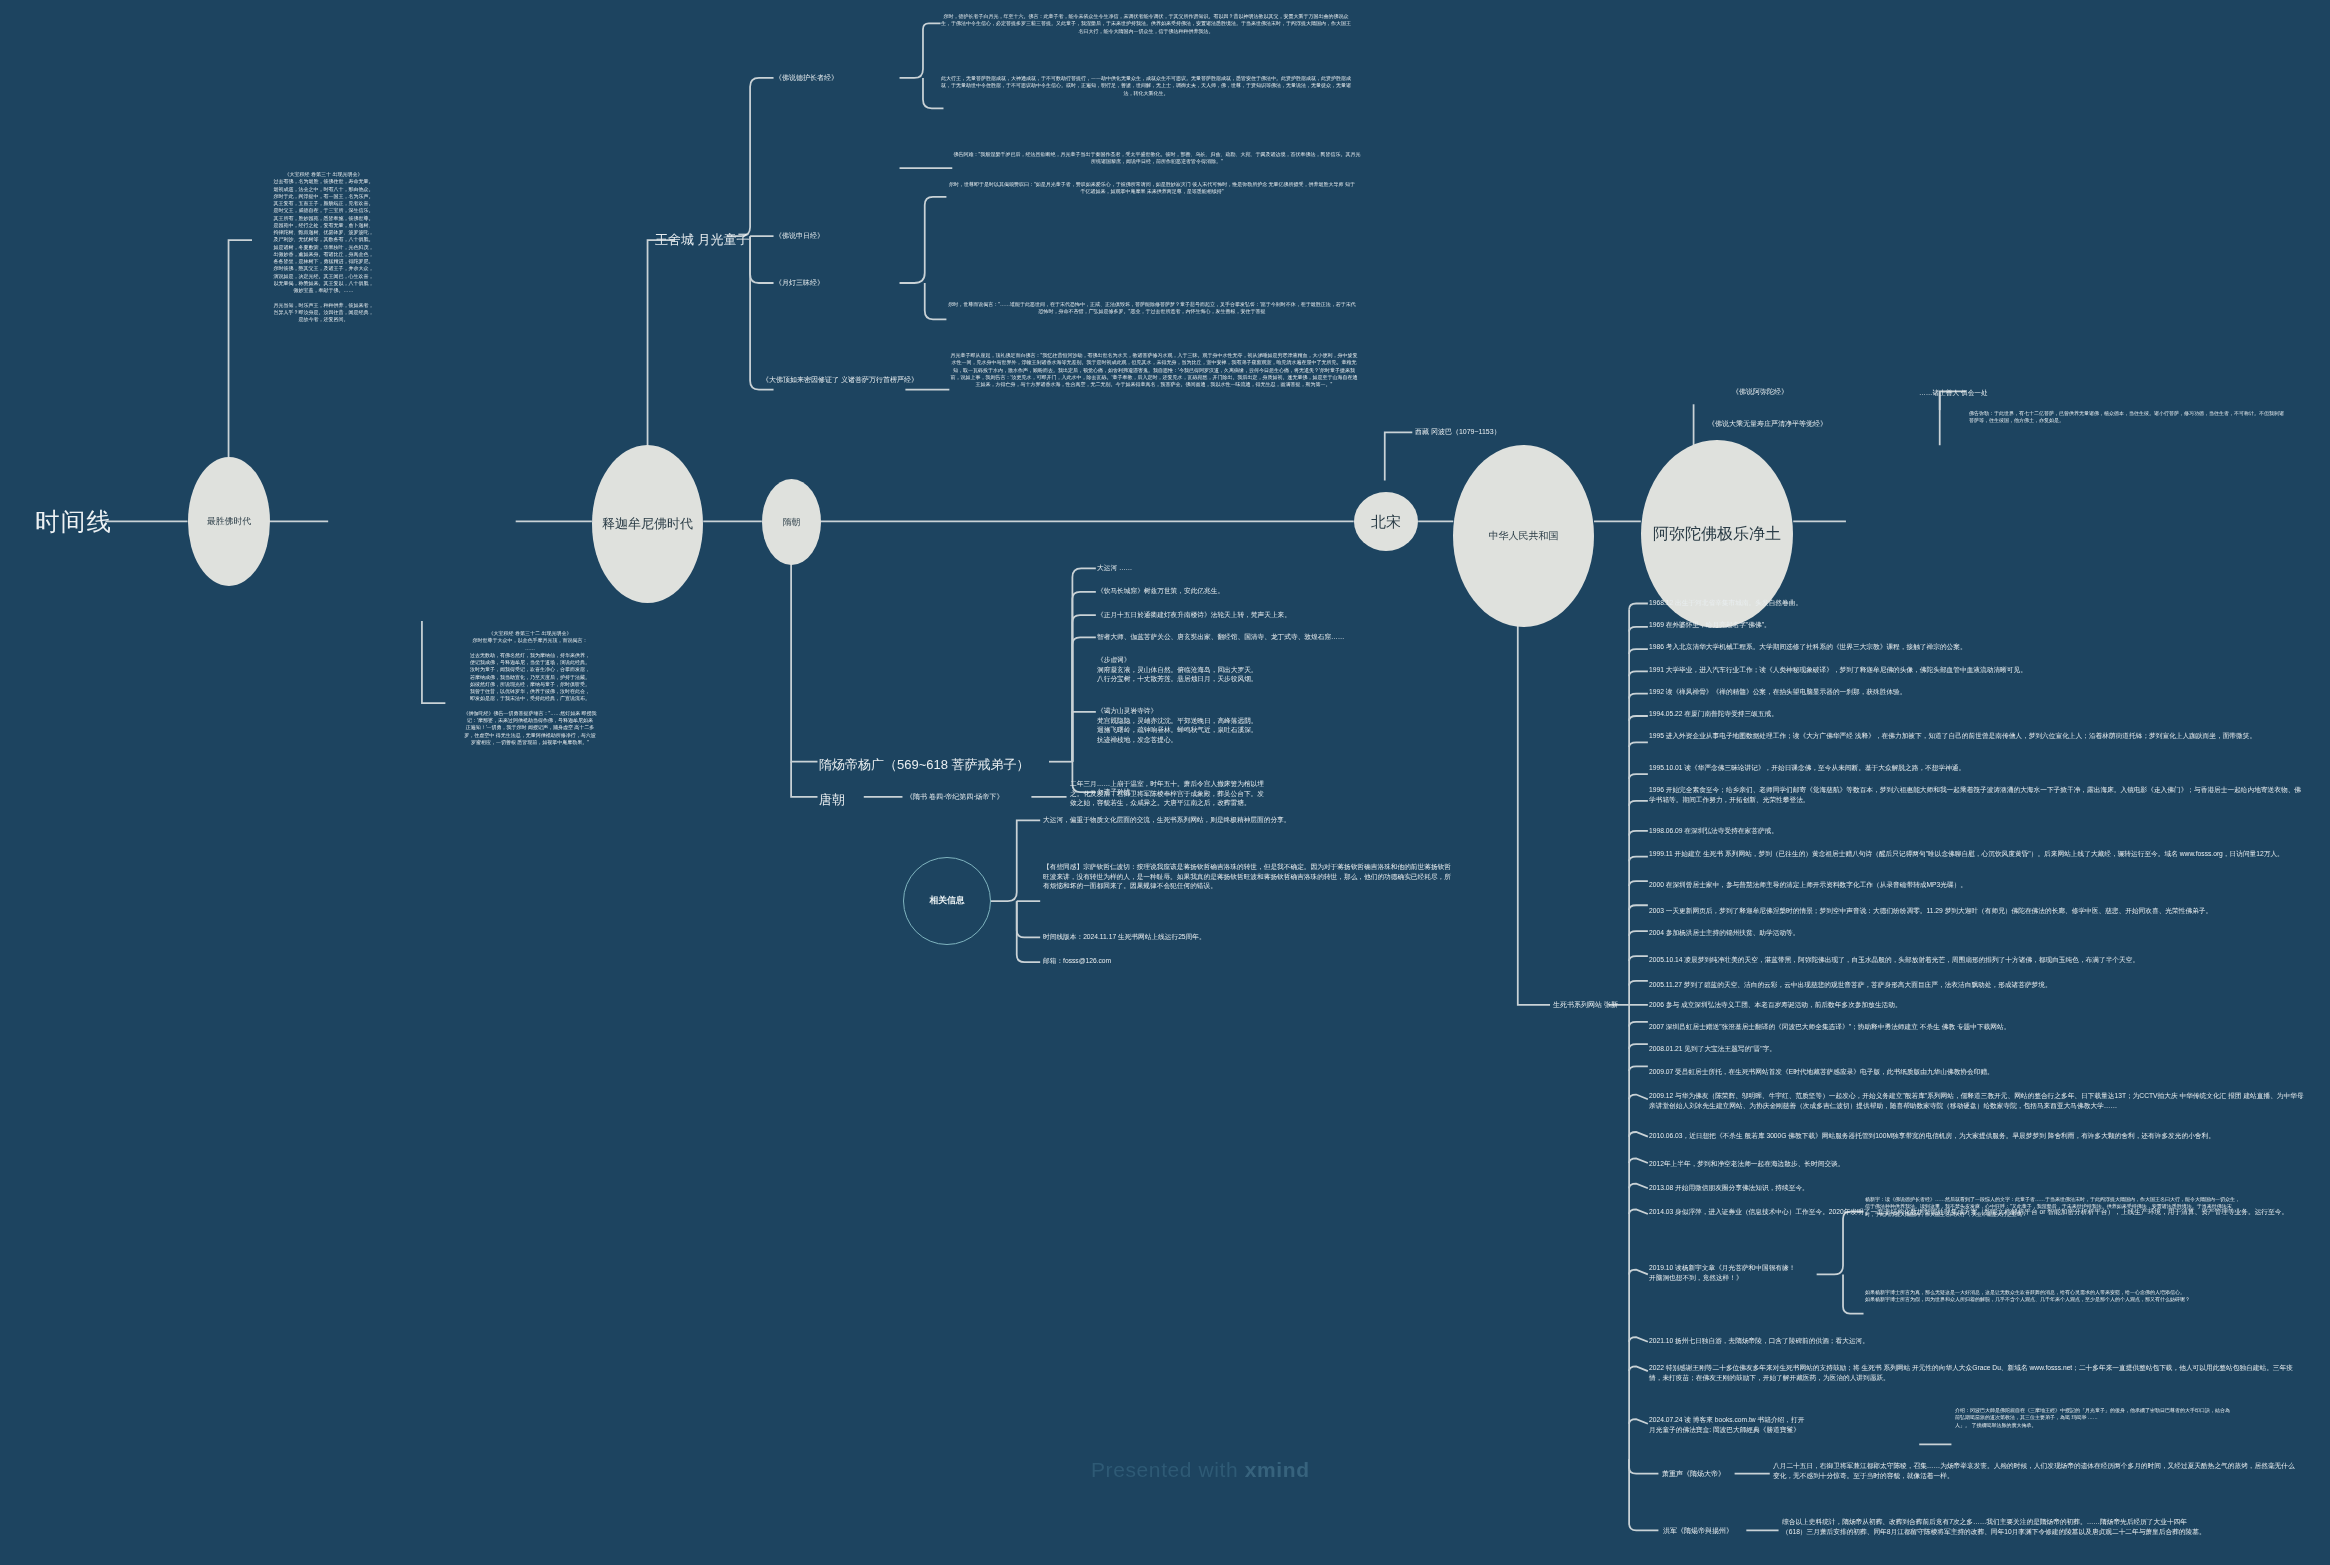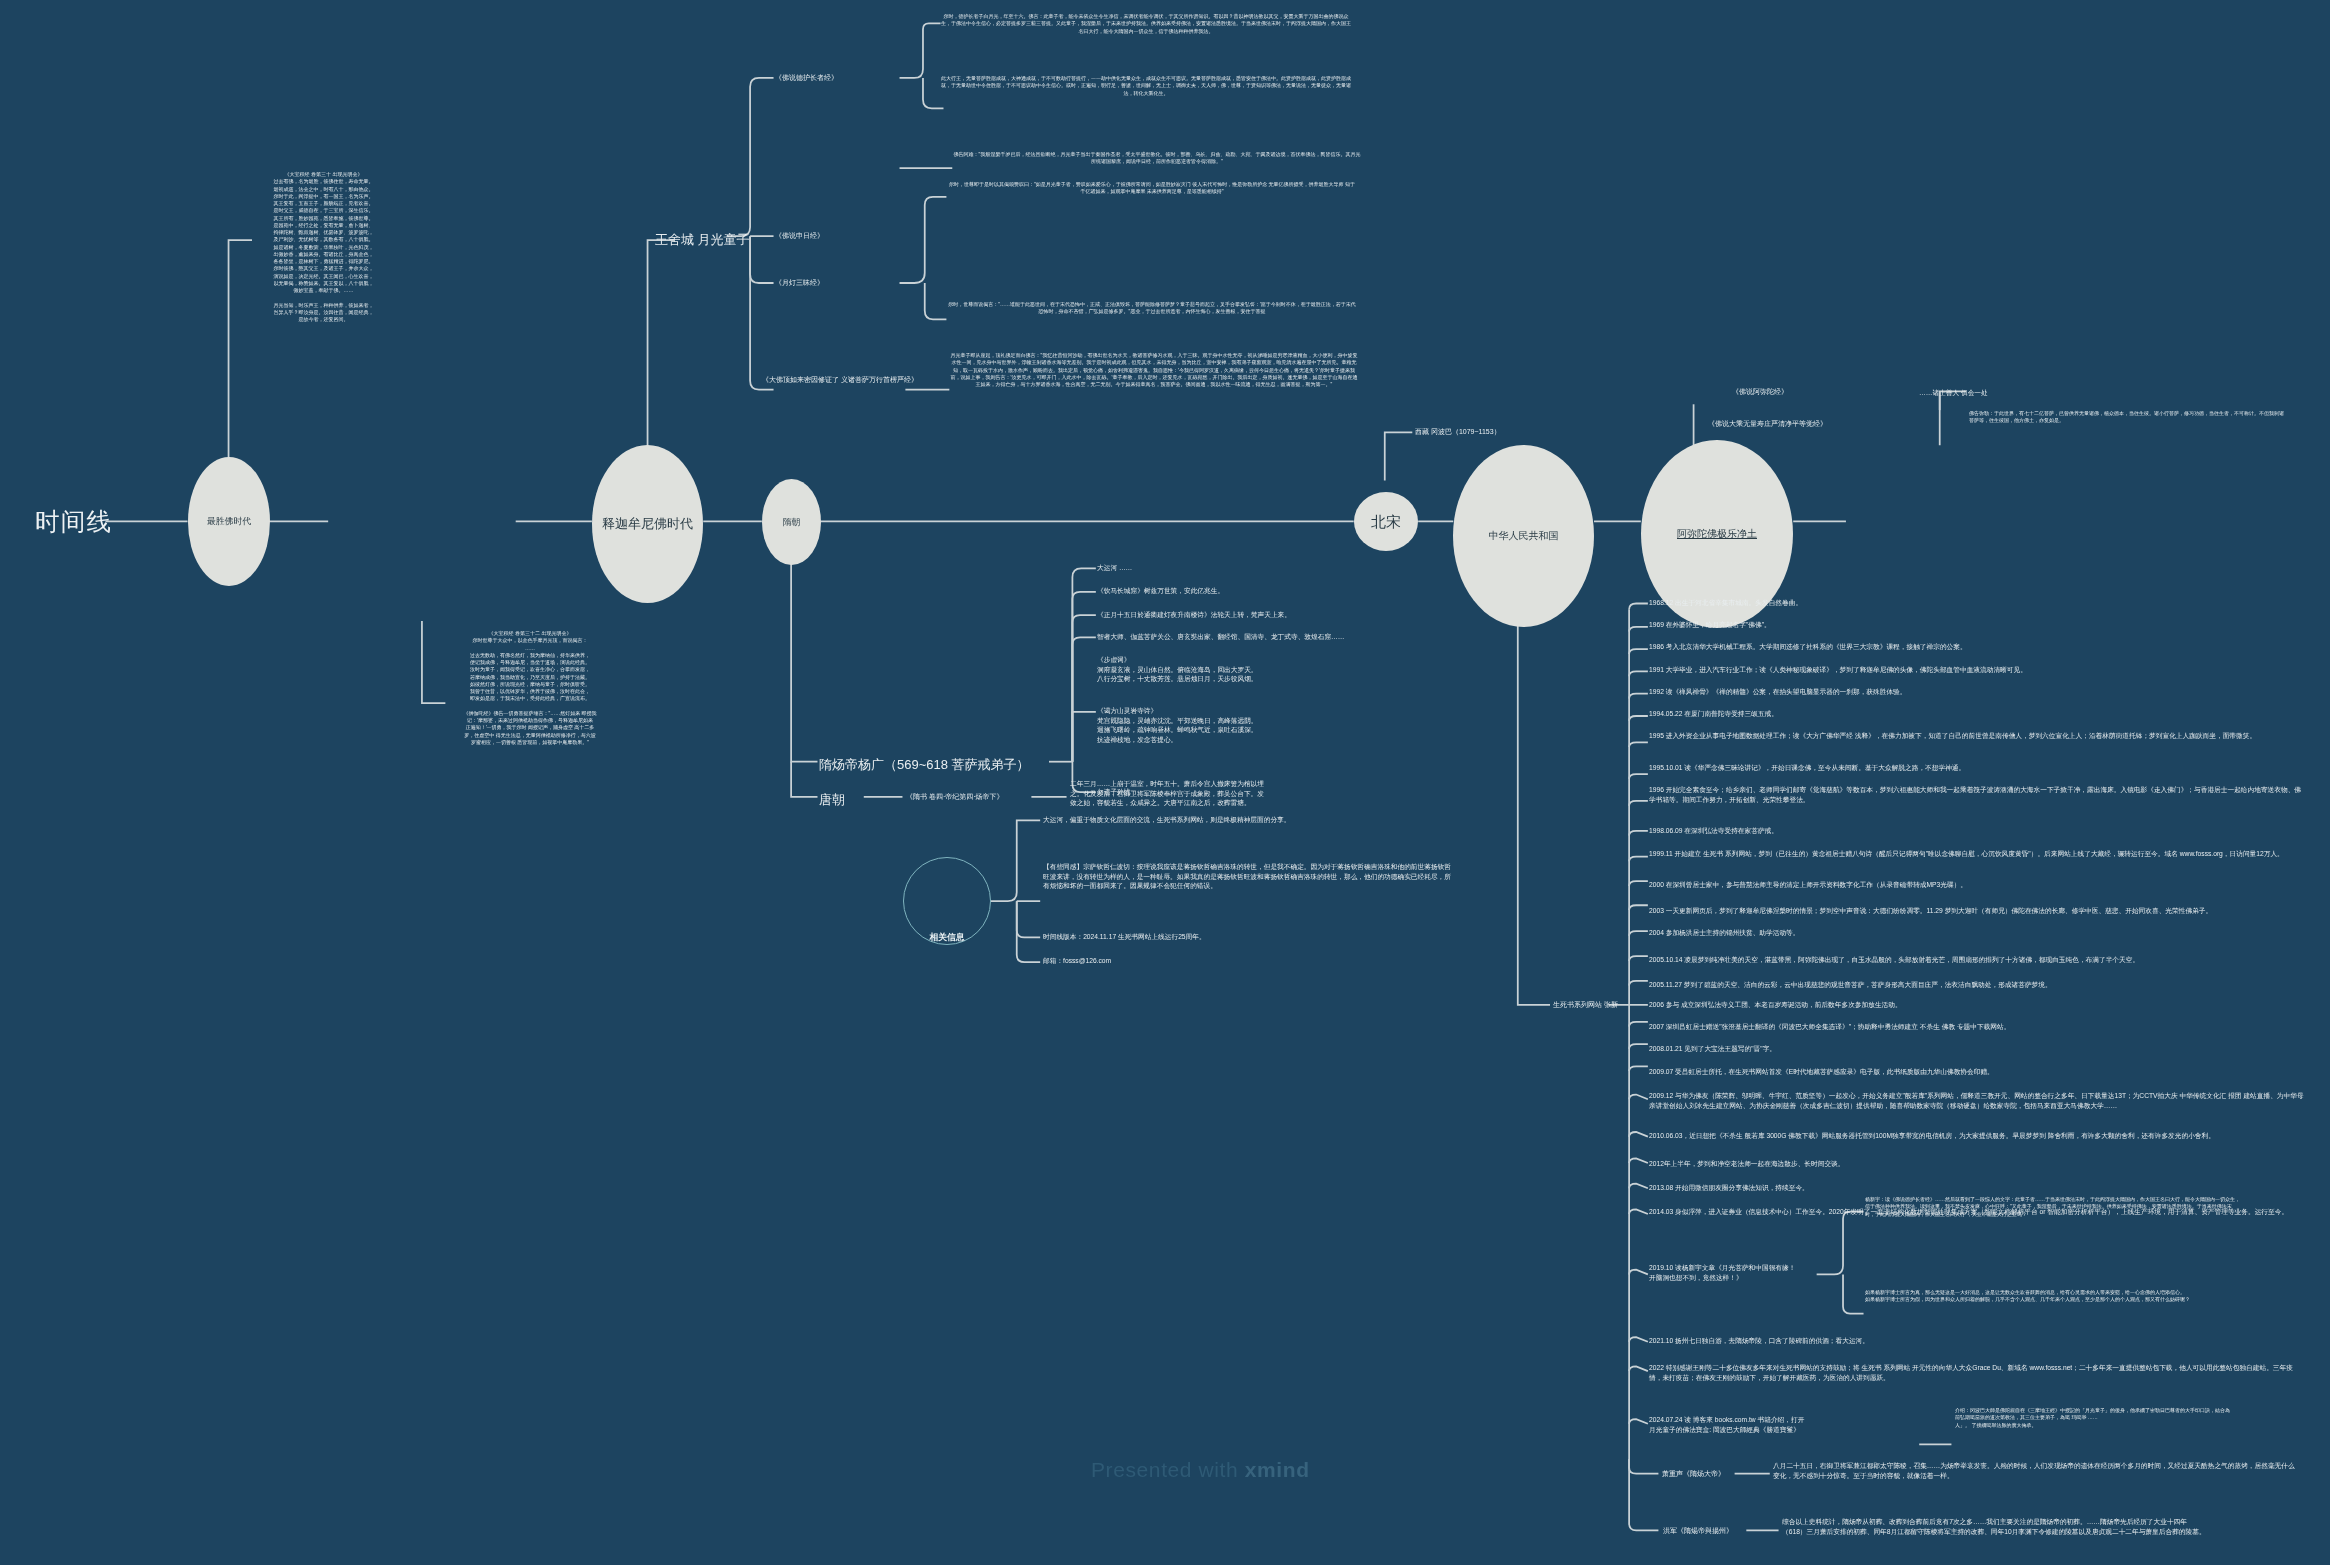--- a/index.html
+++ b/index.html
@@ -33,21 +33,21 @@
     line-height:1.2;
     box-sizing:border-box;
   }
   .node span{display:block;padding:0 4.7px;}
 
   .node-outline{
     position:absolute;
     border:1.8px solid #7fb4bf;
     border-radius:50%;
     background:transparent;
-    display:flex;align-items:flex-end;justify-content:center;
+    display:flex;align-items:center;justify-content:center;
     color:#eaf1f3;font-weight:bold;
     box-sizing:border-box;
   }
 
   
   .blob{
     position:absolute;
     white-space:pre-wrap;
     color:#e9eef0;
     line-height:1.45;
@@ -183,21 +183,21 @@
   </div>
   <div class="node" style="left:762px;top:479px;width:59px;height:86px;font-size:8.8px;">
     <span>隋朝</span>
   </div>
   <div class="node" style="left:1354px;top:492px;width:64px;height:59px;font-size:15px;">
     <span>北宋</span>
   </div>
   <div class="node" style="left:1453px;top:445px;width:141px;height:182px;font-size:10px;">
     <span>中华人民共和国</span>
   </div>
-  <div class="node" style="left:1641px;top:440px;width:152px;height:188px;font-size:10px;text-decoration:underline;">
+  <div class="node" style="left:1641px;top:440px;width:152px;height:188px;font-size:16px;">
     <span>阿弥陀佛极乐净土</span>
   </div>
   <div class="node-outline" style="left:903px;top:857px;width:88px;height:88px;font-size:8.8px;">
     <span>相关信息</span>
   </div>
 
   <div class="blob tiny center" style="left:253px;top:171px;width:141px;">《大宝积经 卷第三十 出现光明会》
 过去有佛，名为最胜，彼佛住世，寿命无量。
 最初成道，法会之中，时有八十，那由他众。
 尔时于此，阎浮提中，有一国王，名为乐声。

